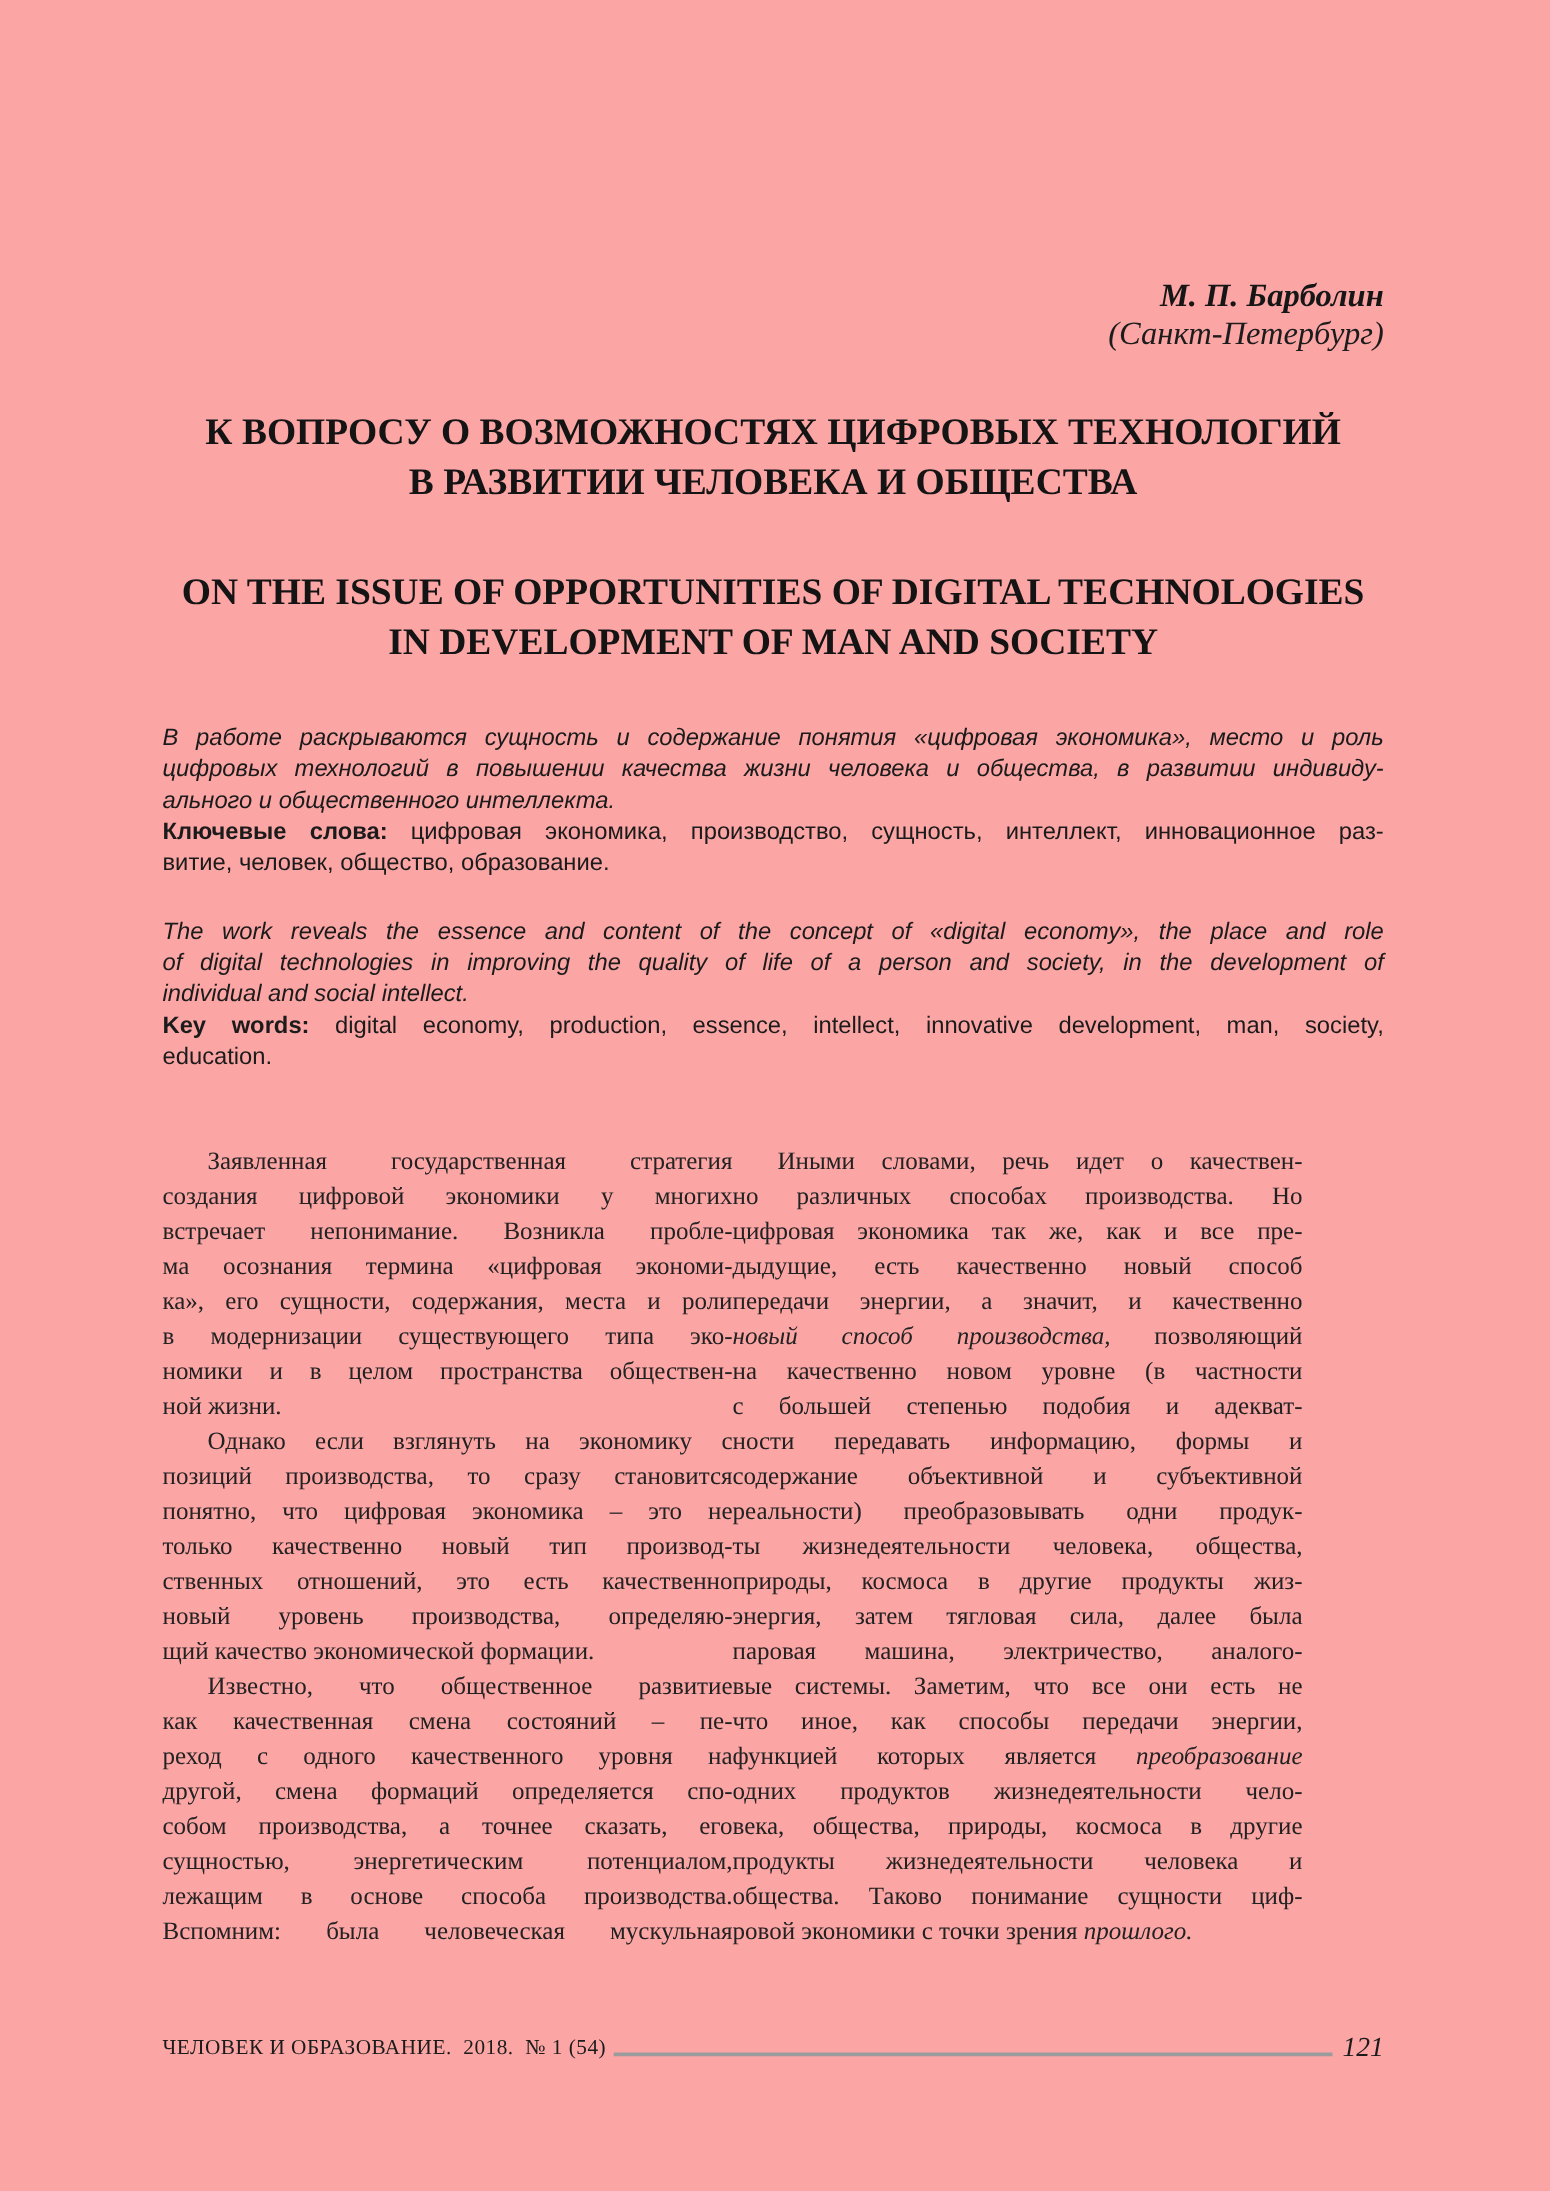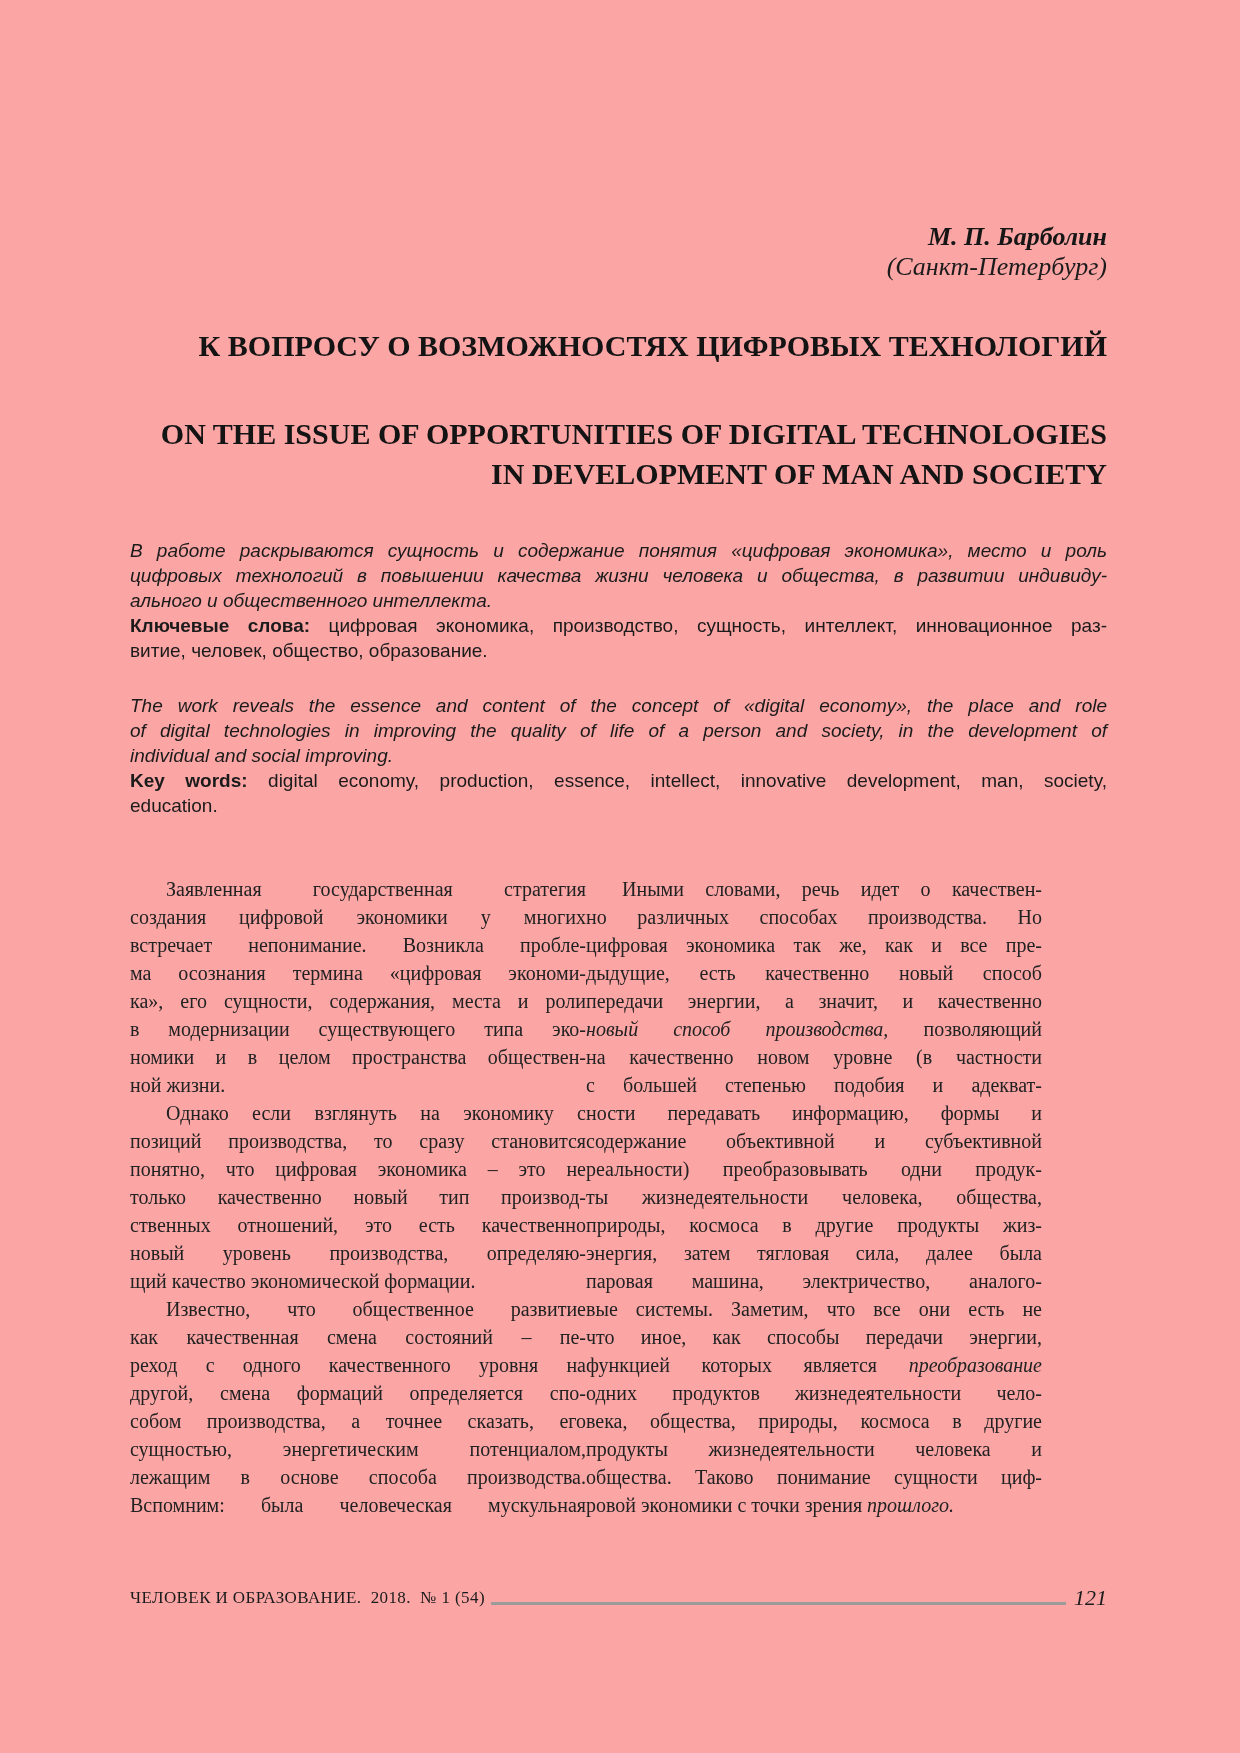--- a/index.html
+++ b/index.html
@@ -15,21 +15,21 @@
     width: 1240px; height: 1753px;
     padding: 222px 133px 0 130px;
     background: #fca5a5;
   }
   
   .author-block { text-align: right; font-size: 26px; line-height: 30px; }
   .author-name { font-weight: bold; font-style: italic; color: #161616; }
   .author-location { font-style: italic; color: #1c1c1c; }
   
   .title { text-align: center; font-weight: bold; color: #141414; margin: 0; }
-  .title-line { display: block; text-align: right; }
+  .title-line { display: block; }
   .title-ru { margin-top: 44px; font-size: 30px; line-height: 40px; }
   .title-en { margin-top: 48px; font-size: 30px; line-height: 40px; }
   
   .abstract {
     font-family: "Liberation Sans", "DejaVu Sans", sans-serif;
     font-size: 19px; line-height: 25px; color: #1b1b1b;
   }
   .abstract-ru { margin-top: 44px; }
   .abstract-en { margin-top: 30px; }
   .para { margin: 0; }
@@ -63,20 +63,21 @@
 
 <div class="page">
 
   <div class="author-block">
     <div class="author-name">М. П. Барболин</div>
     <div class="author-location">(Санкт-Петербург)</div>
   </div>
 
   <h1 class="title title-ru">
     <span class="title-line">К ВОПРОСУ О ВОЗМОЖНОСТЯХ ЦИФРОВЫХ ТЕХНОЛОГИЙ</span>
+    <span class="title-line">В РАЗВИТИИ ЧЕЛОВЕКА И ОБЩЕСТВА</span>
   </h1>
 
   <h2 class="title title-en">
     <span class="title-line">ON THE ISSUE OF OPPORTUNITIES OF DIGITAL TECHNOLOGIES</span>
     <span class="title-line">IN DEVELOPMENT OF MAN AND SOCIETY</span>
   </h2>
 
   <div class="abstract abstract-ru" id="abstract-ru">
       <div class="para style-i">
         <div class="line"><span>В работе раскрываются сущность и содержание понятия «цифровая экономика», место и роль</span></div>
@@ -86,21 +87,21 @@
       <div class="para">
         <div class="line"><span class="seg-b">Ключевые слова:</span><span> цифровая экономика, производство, сущность, интеллект, инновационное раз-</span></div>
         <div class="line endline"><span>витие, человек, общество, образование.</span></div>
       </div>
     </div>
 
   <div class="abstract abstract-en" id="abstract-en">
       <div class="para style-i">
         <div class="line"><span>The work reveals the essence and content of the concept of «digital economy», the place and role</span></div>
         <div class="line"><span>of digital technologies in improving the quality of life of a person and society, in the development of</span></div>
-        <div class="line endline"><span>individual and social improving.</span></div>
+        <div class="line endline"><span>individual and social intellect.</span></div>
       </div>
       <div class="para">
         <div class="line"><span class="seg-b">Key words:</span><span> digital economy, production, essence, intellect, innovative development, man, society,</span></div>
         <div class="line endline"><span>education.</span></div>
       </div>
     </div>
 
   <div class="columns">
     <div class="col" id="col-left">
         <div class="para">

